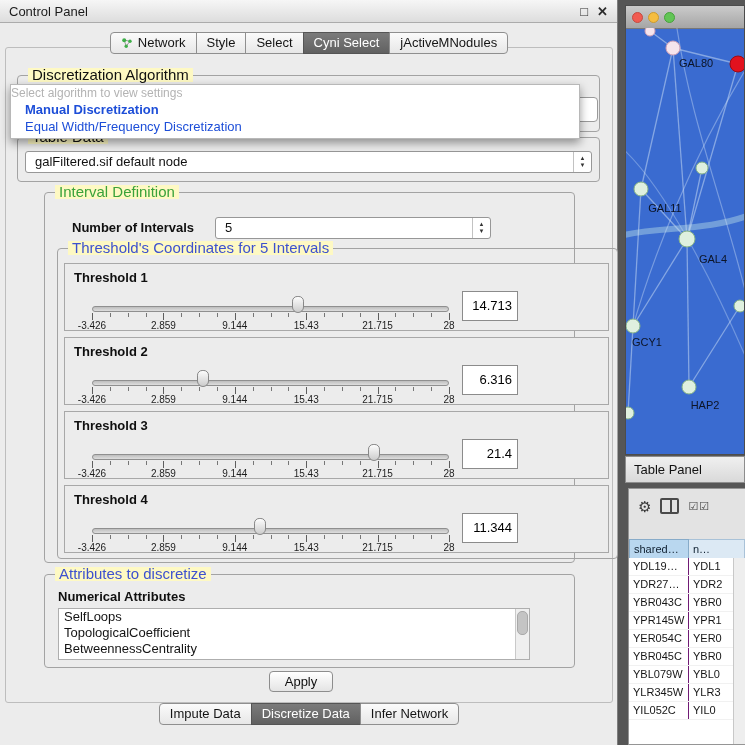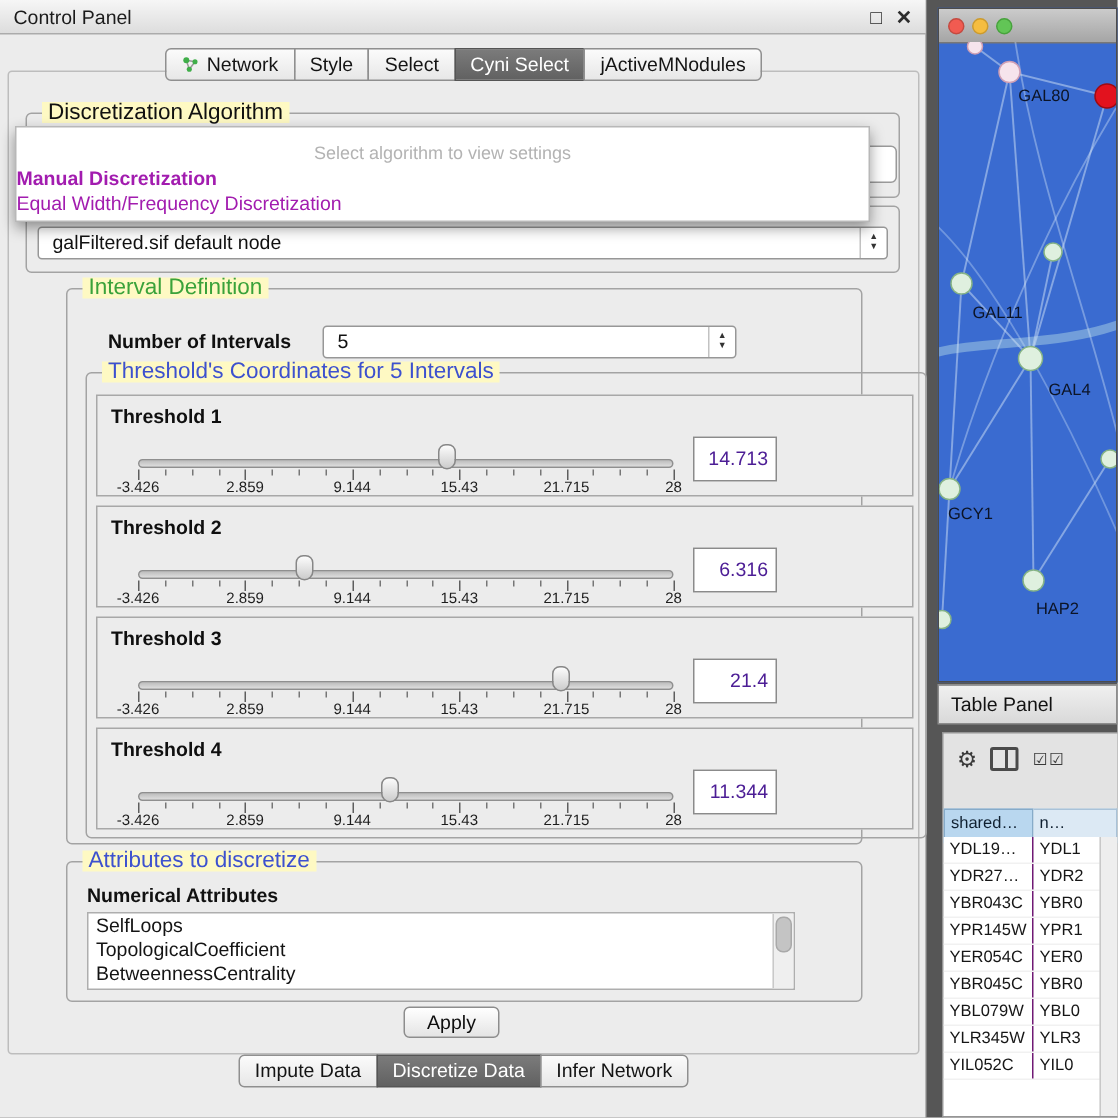--- a/index.html
+++ b/index.html
@@ -21,22 +21,22 @@
   .tab.selected{background:linear-gradient(#7b7b7b,#616161);color:#fff;border-color:#555}
   .tabicon{display:flex;align-items:center}
   
   .group{position:absolute;border:1px solid #a3a3a3;border-radius:4px;box-sizing:border-box}
   .gtitle{position:absolute;top:-8px;left:10px;background:#fef9c3;padding:0 4px;font-size:15px;color:#111;line-height:14px;white-space:nowrap}
   .gtitle.green{color:#3aa23a}
   .gtitle.blue{color:#3d51cf}
   #algo-group{left:17px;top:53px;width:583px;height:57px}
   #algo-combo{position:absolute;left:24px;top:75px;width:574px;height:25px;background:#fff;border:1px solid #9a9a9a;border-radius:4px;z-index:2;box-sizing:border-box}
   #algo-overlay{position:absolute;left:10px;top:62px;width:568px;background:#fff;border:1px solid #b8b8b8;box-shadow:0 4px 9px rgba(0,0,0,.4);z-index:10;padding-bottom:3px}
-  .hint{font-size:12px;color:#b3b3b3;text-align:center;height:15px;line-height:15px;padding-top:10px}
-  .opt{font-size:13px;color:#a21caf;height:17px;line-height:17px;}
+  .hint{font-size:12px;color:#b3b3b3;height:15px;line-height:15px;padding-top:1px}
+  .opt{font-size:13px;color:#1d4ed8;height:17px;line-height:17px;padding-left:14px}
   .opt.bold{font-weight:bold}
   #tabledata-group{left:17px;top:115px;width:583px;height:45px}
   .combo{position:absolute;background:#fff;border:1px solid #979797;border-radius:3px;box-sizing:border-box;font-size:13px;color:#111;z-index:3}
   .combo .val{position:absolute;left:9px;top:0;line-height:20px;white-space:nowrap}
   .combo .stepper{position:absolute;right:0;top:0;bottom:0;width:17px;border-left:1px solid #c2c2c2;display:flex;flex-direction:column;align-items:center;justify-content:center;font-size:6px;color:#333;line-height:7px}
   #tabledata-combo{left:25px;top:129px;width:567px;height:22px}
   #interval-group{left:44px;top:170px;width:531px;height:371px}
   #numint-label{position:absolute;left:72px;top:198px;font-weight:bold;font-size:13px;color:#101010}
   #numint-combo{left:215px;top:195px;width:276px;height:22px}
   #thr-group{left:57px;top:226px;width:561px;height:311px}
@@ -44,21 +44,21 @@
   .thr-panel{position:absolute;left:0;right:0;height:68px;border:1px solid #a8a8a8;background:#ececec;box-sizing:border-box}
   .thr-label{position:absolute;top:6px;left:9px;font-weight:bold;font-size:13px;color:#0f0f0f}
   .slider{position:absolute;left:27px;top:0;width:357px;height:68px}
   .track{position:absolute;left:0;top:42px;width:100%;height:6px;background:linear-gradient(#bdbdbd,#dedede);border:1px solid #8f8f8f;border-radius:3px;box-sizing:border-box}
   .thumb{position:absolute;top:32px;width:12px;height:17px;transform:translateX(-50%);background:linear-gradient(#fcfcfc,#cccccc);border:1px solid #878787;border-radius:6px 6px 7px 7px;box-sizing:border-box;z-index:2}
   .ticks{position:absolute;left:0;top:49px;width:100%;height:8px}
   .tick{position:absolute;top:0;width:1px;height:4px;background:#767676}
   .tick.major{height:7px;background:#5e5e5e}
   .ticklabels{position:absolute;left:0;top:56px;width:100%;height:11px;font-size:10px;color:#1d1d1d}
   .ticklabel{position:absolute;transform:translateX(-50%);white-space:nowrap}
-  .valbox{position:absolute;left:397px;top:27px;width:56px;height:30px;background:#fff;border:1px solid #8b8b8b;font-size:13px;color:#4c1d95;text-align:right;line-height:28px;padding-right:5px;box-sizing:border-box}
+  .valbox{position:absolute;left:397px;top:27px;width:56px;height:30px;background:#fff;border:1px solid #8b8b8b;font-size:13px;color:#000000;text-align:right;line-height:28px;padding-right:5px;box-sizing:border-box}
   #attr-group{left:44px;top:552px;width:531px;height:94px}
   #numattr-label{position:absolute;left:58px;top:567px;font-weight:bold;font-size:13px;color:#101010}
   #attr-list{position:absolute;left:58px;top:586px;width:472px;height:52px;background:#fff;border:1px solid #aeaeae;overflow:hidden;box-sizing:border-box}
   .list-item{height:16px;line-height:16px;padding-left:5px;font-size:13px;color:#141414;white-space:nowrap}
   .list-sb{position:absolute;right:0;top:0;bottom:0;width:13px;background:#efefef;border-left:1px solid #c9c9c9}
   .list-sb-thumb{position:absolute;left:1px;right:1px;top:2px;height:22px;background:#c4c4c4;border:1px solid #a9a9a9;border-radius:5px}
   #apply-btn{position:absolute;left:269px;top:649px;width:64px;height:21px;background:linear-gradient(#ffffff,#e4e4e4);border:1px solid #8d8d8d;border-radius:4px;font-size:13px;color:#0e0e0e;text-align:center;line-height:19px;box-sizing:border-box;z-index:5}
   
   #network-window{position:absolute;left:625px;top:5px;width:120px;height:450px;background:#3a6bd0;border:1px solid #4c4c4c;box-sizing:border-box;overflow:hidden}
   #net-titlebar{height:22px;background:linear-gradient(#cbcbcb,#a5a5a5);border-bottom:1px solid #777;display:flex;align-items:center;padding-left:6px;gap:5px}

